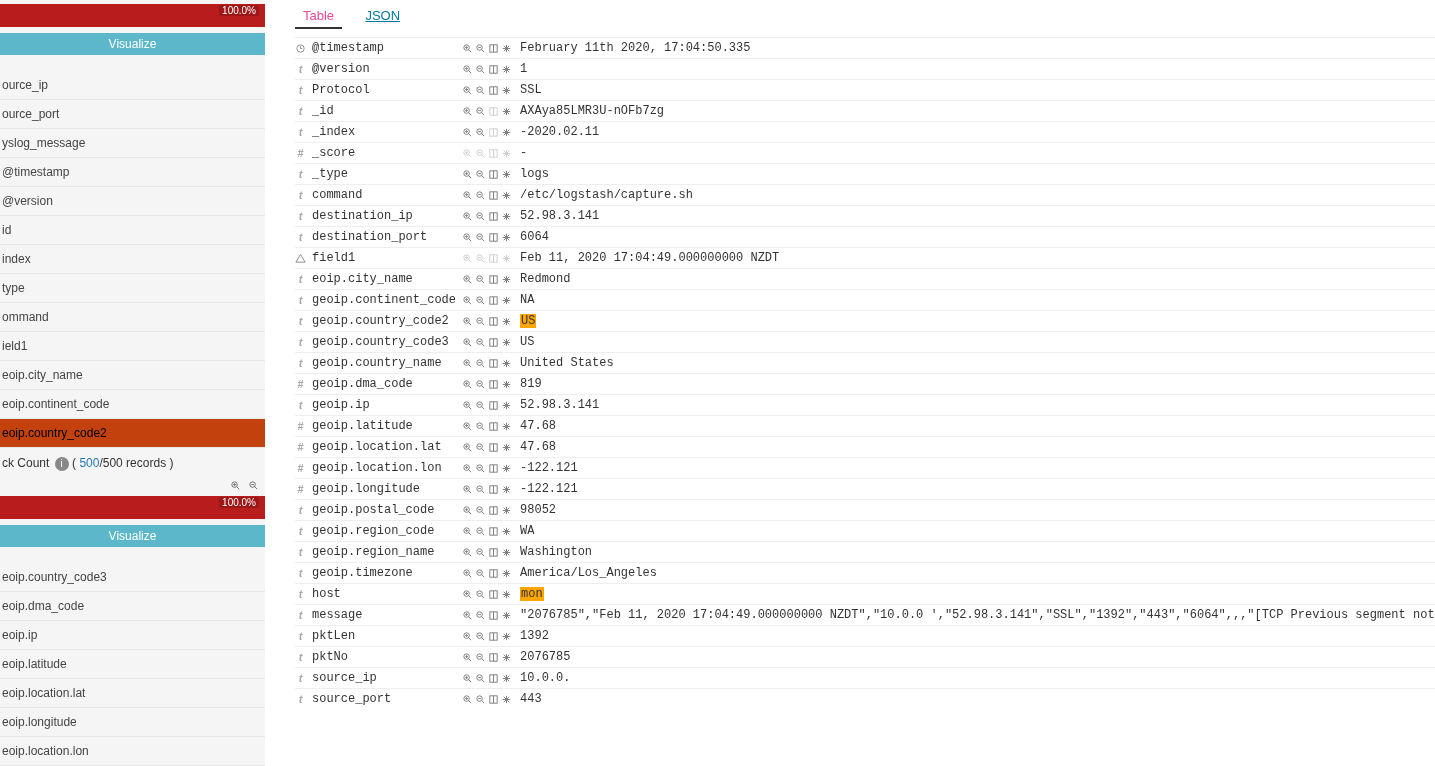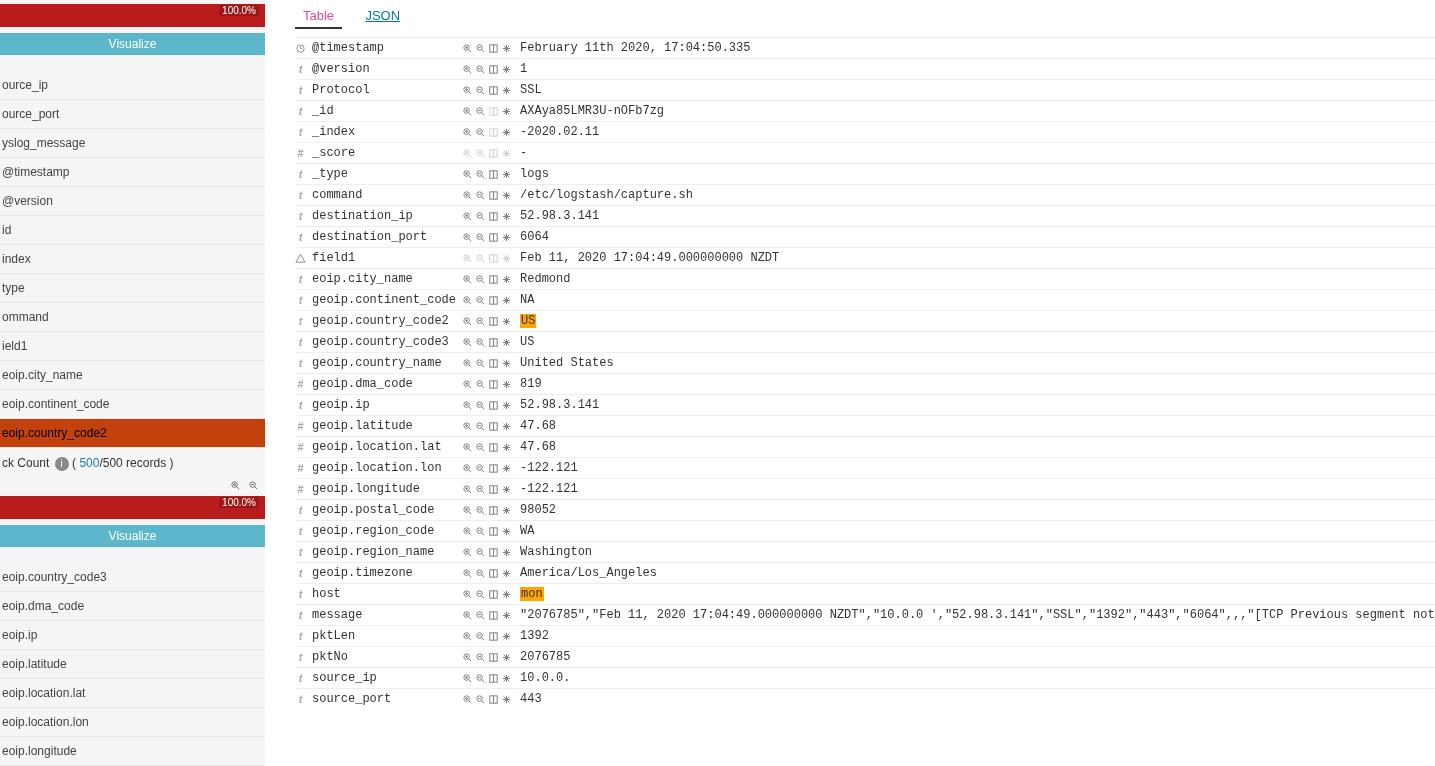--- a/index.html
+++ b/index.html
@@ -80,22 +80,22 @@
   <div class="progress-bar">
     <span class="progress-label">100.0%</span>
   </div>
   <div class="visualize-btn">Visualize</div>
   <ul class="field-list" id="fields2">
       <li>eoip.country_code3</li>
       <li>eoip.dma_code</li>
       <li>eoip.ip</li>
       <li>eoip.latitude</li>
       <li>eoip.location.lat</li>
+      <li>eoip.longitude</li>
       <li>eoip.location.lon</li>
-      <li>eoip.longitude</li>
       <li>eoip.postal_code</li>
     </ul>
 </div>
 
 <div class="main">
   <div class="tabs">
     <span class="tab active">Table</span>
     <span class="tab inactive">JSON</span>
   </div>
   <table class="doc-table">

